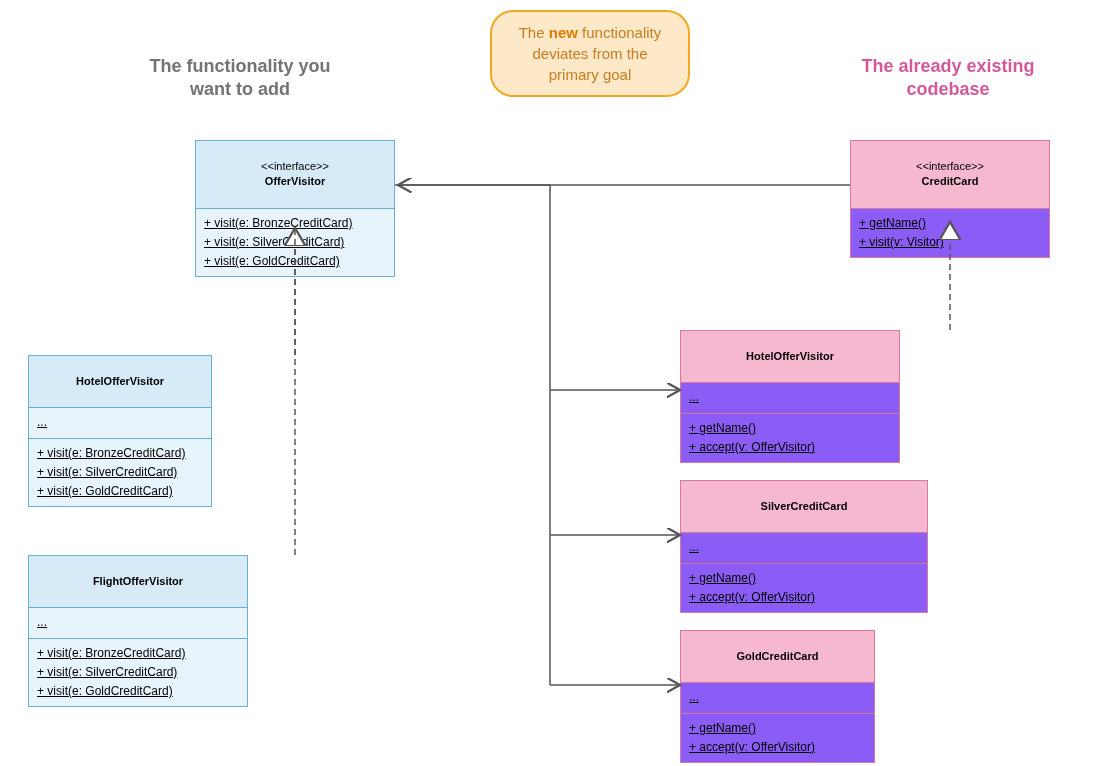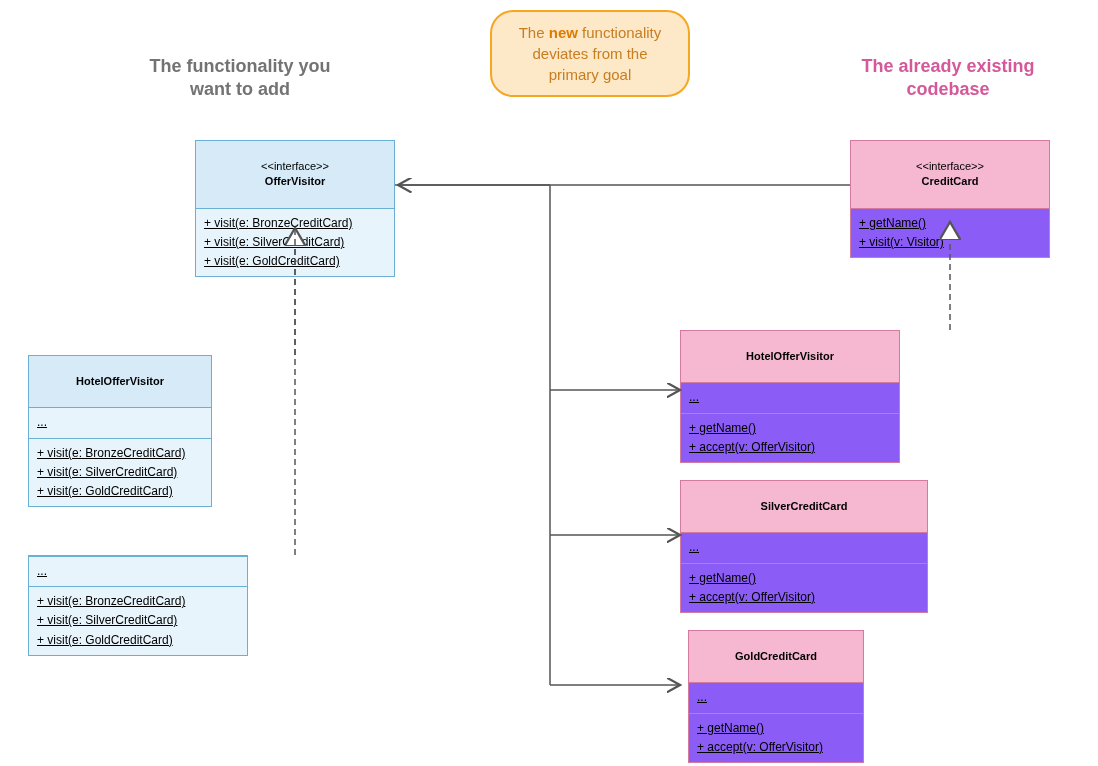--- a/index.html
+++ b/index.html
@@ -156,20 +156,23 @@
     <div>...</div>
   </div>
   <div class="box-body">
     <div>+ visit(e: BronzeCreditCard)</div>
     <div>+ visit(e: SilverCreditCard)</div>
     <div>+ visit(e: GoldCreditCard)</div>
   </div>
 </div>
 
 <div class="uml-box blue-box" style="left: 28px; top: 555px; width: 220px;">
+  <div class="box-header">
+    <div class="classname">FlightOfferVisitor</div>
+  </div>
   <div class="box-body">
     <div>...</div>
   </div>
   <div class="box-body">
     <div>+ visit(e: BronzeCreditCard)</div>
     <div>+ visit(e: SilverCreditCard)</div>
     <div>+ visit(e: GoldCreditCard)</div>
   </div>
 </div>
 
@@ -192,21 +195,21 @@
   </div>
   <div class="box-body">
     <div>...</div>
   </div>
   <div class="box-body">
     <div>+ getName()</div>
     <div>+ accept(v: OfferVisitor)</div>
   </div>
 </div>
 
-<div class="uml-box pink-box" style="left: 680px; top: 630px; width: 176px; margin-left: 8px;">
+<div class="uml-box pink-box" style="left: 680px; top: 630px; width: 195px;">
   <div class="box-header">
     <div class="classname">GoldCreditCard</div>
   </div>
   <div class="box-body">
     <div>...</div>
   </div>
   <div class="box-body">
     <div>+ getName()</div>
     <div>+ accept(v: OfferVisitor)</div>
   </div>

